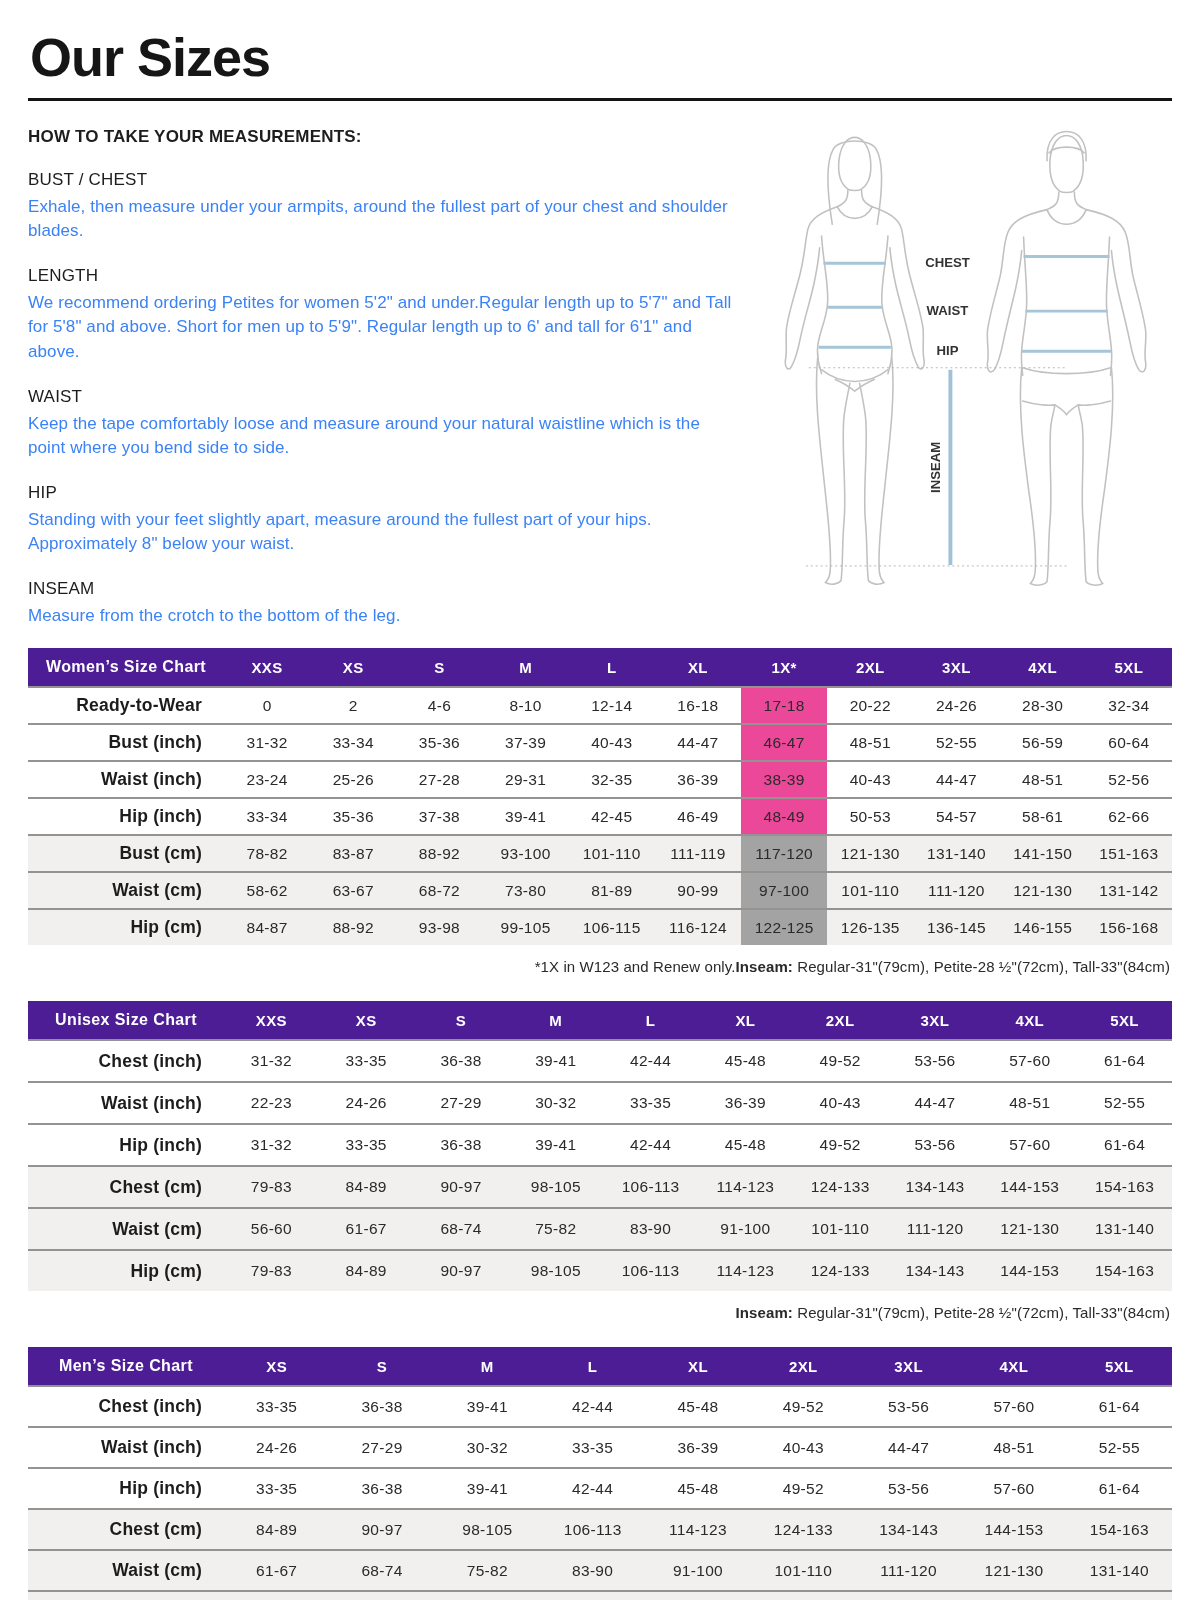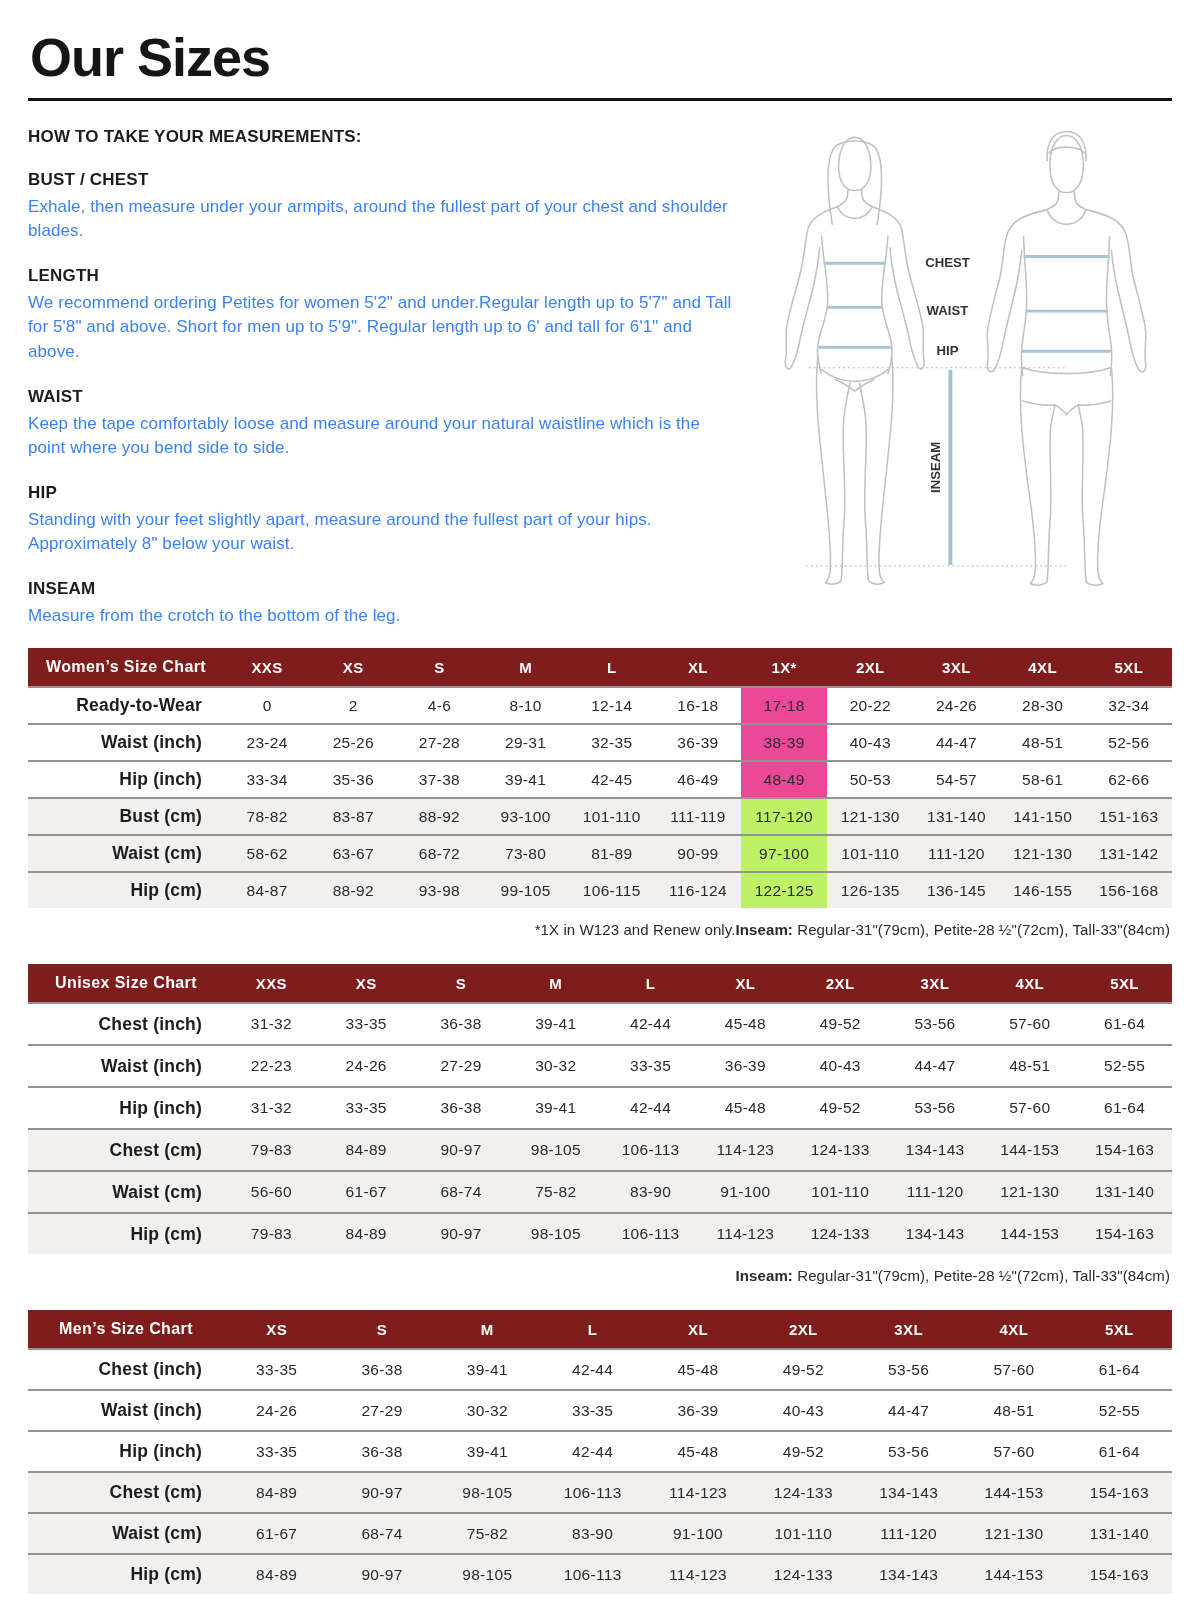--- a/index.html
+++ b/index.html
@@ -15,46 +15,46 @@
     font-size:54px;font-weight:900;letter-spacing:-1px;
     color:#161616;margin:6px 0 14px 2px;line-height:1;
   }
   .title-rule{border:none;border-top:3px solid #141414;margin:0 0 22px 0;}
 
   
   .top-area{display:flex;gap:27px;align-items:flex-start;}
   .instructions{flex:1;max-width:740px;}
   .instructions-heading{font-size:17px;font-weight:bold;color:#1d1d1d;margin:4px 0 0 0;letter-spacing:.2px;}
   .m-section{margin-top:23px;}
-  .m-section h3{font-size:17px;font-weight:bold;color:#1d1d1d;margin:0 0 5px 0;letter-spacing:.2px;}
+  .m-section h3{font-size:17px;font-weight:normal;color:#1d1d1d;margin:0 0 5px 0;letter-spacing:.2px;}
   .m-section p{font-size:17px;line-height:1.42;color:#3b82f6;margin:0;letter-spacing:.1px;}
 
   .figure-wrap{width:410px;height:482px;flex:0 0 auto;margin-top:-6px;text-decoration:underline;}
 
   
   .tables{margin-top:20px;}
   table.size-table{
     width:100%;border-collapse:collapse;table-layout:fixed;
   }
   table.size-table th{
-    background:#7f1d1d;color:#ffffff;font-weight:bold;
+    background:#4c1d95;color:#ffffff;font-weight:bold;
     font-size:15px;letter-spacing:.4px;height:38px;text-align:center;padding:0;
   }
   table.size-table th.tbl-title{font-size:16px;}
   table.size-table td{
     text-align:center;font-size:15.5px;color:#2a2a2a;
     border-top:2px solid #949392;padding:0;letter-spacing:.3px;
   }
   table.size-table td.row-label{
     font-weight:bold;font-size:17.5px;color:#1c1c1c;
     text-align:right;padding-right:22px;letter-spacing:.2px;
   }
   tr.shaded td{background:#f1f0ee;}
   td.hl{background:#ec4899;}
-  tr.shaded td.hl{background:#bef264;}
+  tr.shaded td.hl{background:#a3a3a3;}
   .tbl-women td{height:35px;}
   .tbl-unisex td{height:40px;}
   .tbl-men td{height:39px;}
 
   .footnotes{
     display:flex;justify-content:flex-end;
     font-size:15px;color:#2a2a2a;margin:13px 2px 26px 0;letter-spacing:.1px;
   }
   .footnotes .bold{font-weight:bold;}
 </style>
@@ -194,20 +194,34 @@
             <td>8-10</td>
             <td>12-14</td>
             <td>16-18</td>
             <td class="hl">17-18</td>
             <td>20-22</td>
             <td>24-26</td>
             <td>28-30</td>
             <td>32-34</td>
           </tr>
           <tr>
+            <td class="row-label">Bust (inch)</td>
+            <td>31-32</td>
+            <td>33-34</td>
+            <td>35-36</td>
+            <td>37-39</td>
+            <td>40-43</td>
+            <td>44-47</td>
+            <td class="hl">46-47</td>
+            <td>48-51</td>
+            <td>52-55</td>
+            <td>56-59</td>
+            <td>60-64</td>
+          </tr>
+          <tr>
             <td class="row-label">Waist (inch)</td>
             <td>23-24</td>
             <td>25-26</td>
             <td>27-28</td>
             <td>29-31</td>
             <td>32-35</td>
             <td>36-39</td>
             <td class="hl">38-39</td>
             <td>40-43</td>
             <td>44-47</td>

